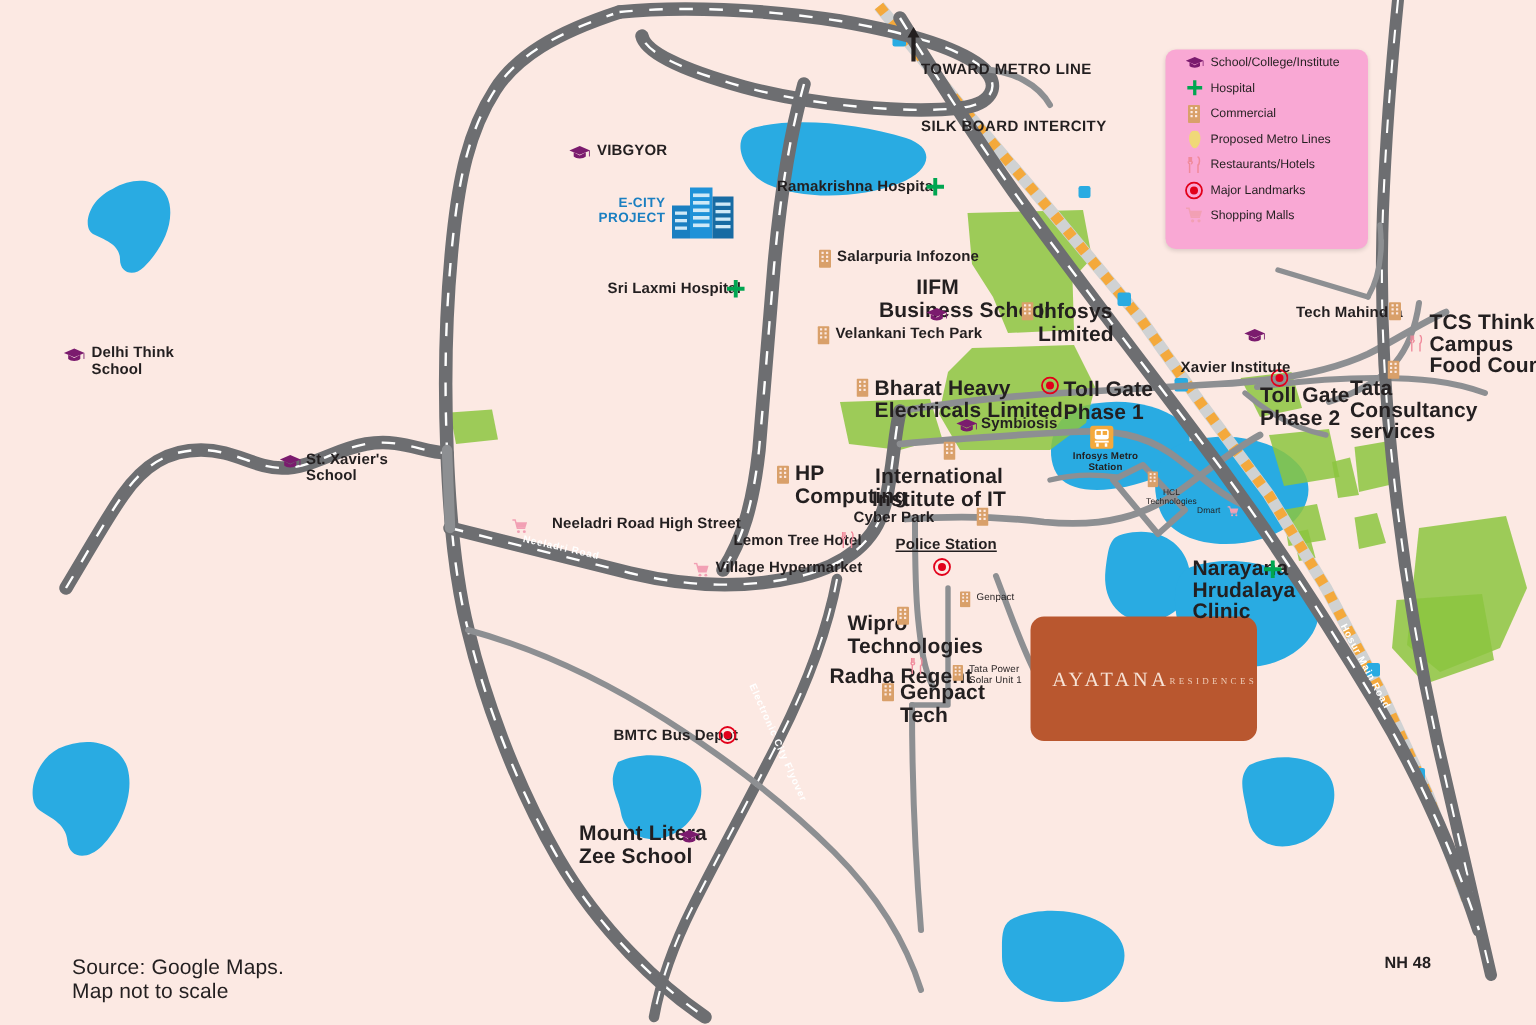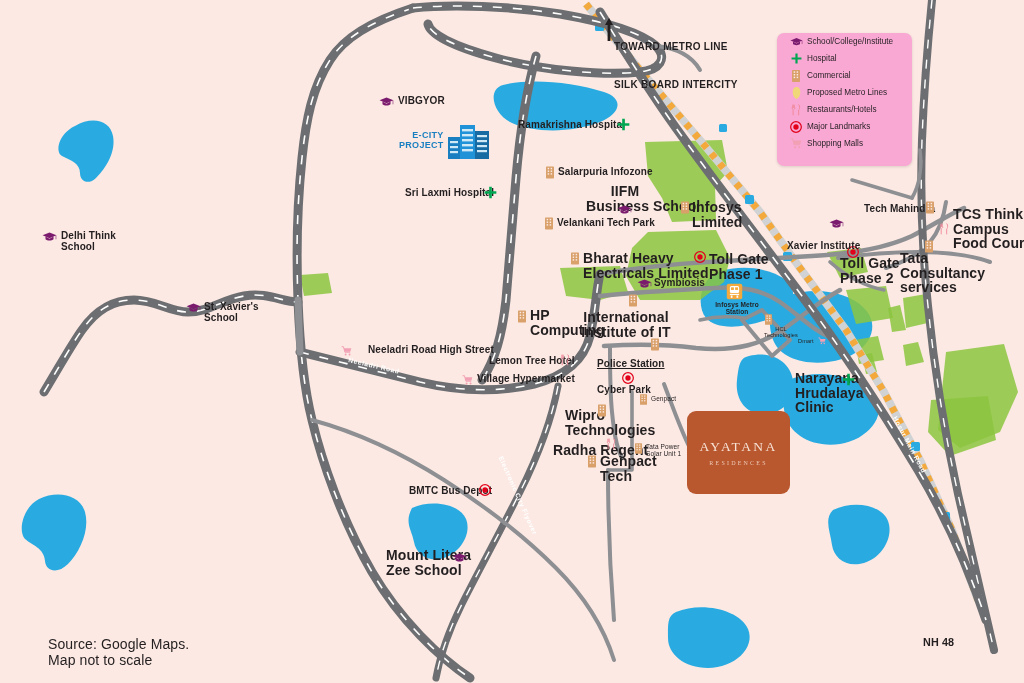--- a/index.html
+++ b/index.html
@@ -39,21 +39,21 @@
   #legend .ic{width:18px;display:flex;justify-content:center;align-items:center;}
   #legend .tx{font-size:8.2px;color:#231f20;margin-left:2px;white-space:nowrap;}
 
   
   .ico{position:absolute;line-height:0;}
 
   
   #ayatana{
     position:absolute;left:687px;top:411px;width:103px;height:83px;
     background:#b9572f;border-radius:9px;
-    display:flex;flex-direction:column;align-items:center;justify-content:center;
+    display:flex;flex-direction:row;align-items:center;justify-content:flex-end;padding-left:48px;
   }
   #ayatana .t1{color:#f7e3d6;font-size:13.5px;letter-spacing:2.4px;
     font-family:"Liberation Serif","DejaVu Serif",serif;}
   #ayatana .t2{color:#edc9b4;font-size:6px;letter-spacing:2.2px;margin-top:5px;
     font-family:"Liberation Serif","DejaVu Serif",serif;}
 
   
   #ecity{position:absolute;left:399px;top:120px;}
   #ecity .tx{color:#1a7fc1;font-weight:bold;font-size:9px;line-height:1.15;letter-spacing:.3px;}
 
@@ -475,21 +475,21 @@
       <rect x="7" y="2" width="2.2" height="2.2"></rect>
       <rect x="2.5" y="6" width="2.2" height="2.2"></rect>
       <rect x="7" y="6" width="2.2" height="2.2"></rect>
       <rect x="2.5" y="10" width="2.2" height="2.2"></rect>
       <rect x="7" y="10" width="2.2" height="2.2"></rect>
     </g>
   </svg>
 <div class="lbl b s10 ctr" style="left:578px;top:310px;width:96px;">International
 Institute of IT</div>
 
-<div class="lbl b s11" style="left:597px;top:341px;margin-top:44px;">Cyber Park</div>
+<div class="lbl b s11" style="left:569px;top:341px;">Cyber Park</div>
 <svg class="ico" style="left:651px;top:338px;" width="8" height="13" viewBox="0 0 12 18">
     <rect width="12" height="18" rx="1" fill="#d9a06a"></rect>
     <g fill="#fce9e3">
       <rect x="2.5" y="2" width="2.2" height="2.2"></rect>
       <rect x="7" y="2" width="2.2" height="2.2"></rect>
       <rect x="2.5" y="6" width="2.2" height="2.2"></rect>
       <rect x="7" y="6" width="2.2" height="2.2"></rect>
       <rect x="2.5" y="10" width="2.2" height="2.2"></rect>
       <rect x="7" y="10" width="2.2" height="2.2"></rect>
     </g>

